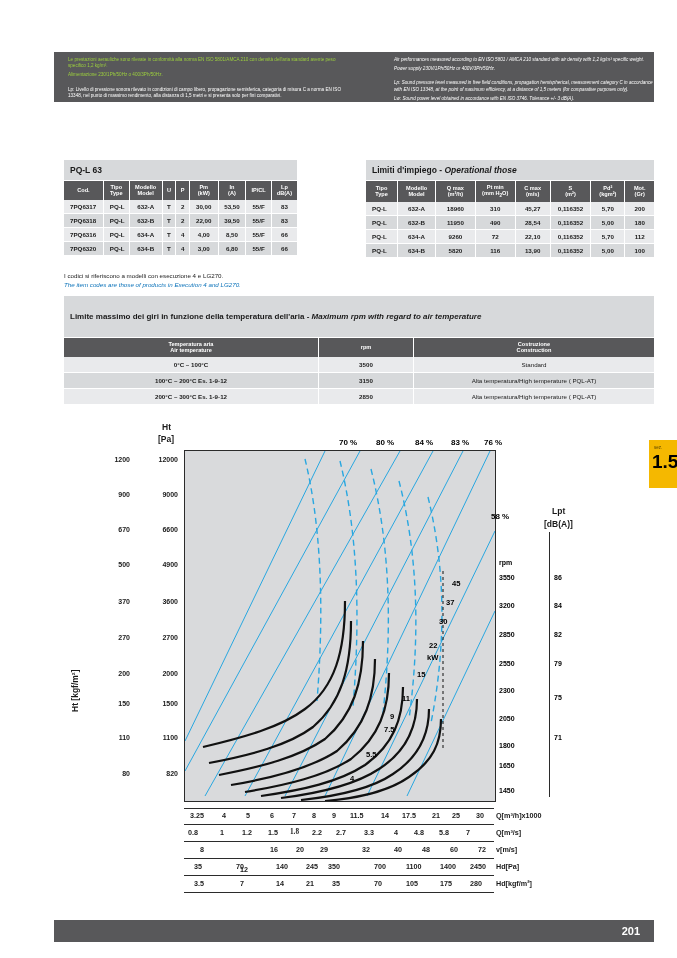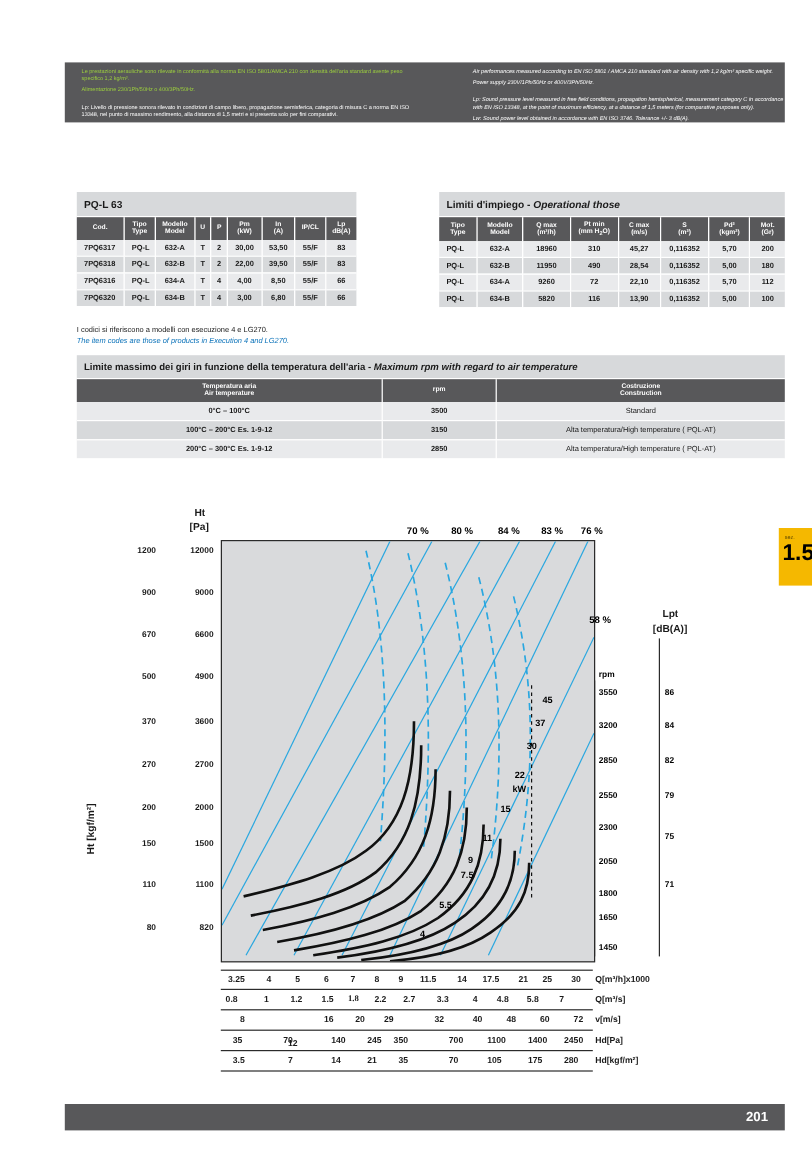--- a/index.html
+++ b/index.html
@@ -90,21 +90,21 @@
   .foot-note{
     position:absolute;left:64px;top:272px;font-size:6.2px;color:#1a1a1a;
   }
   .foot-note2{
     position:absolute;left:64px;top:281px;font-size:6.2px;color:#0b72b9;font-style:italic;
   }
 
   
   .tempTable{left:64px;top:296px;width:590px;}
   .temp-title{
-    background:#d7d9db;font-size:8px;font-weight:bold;padding:5px 6px;border-bottom:1px solid #fff;
+    background:#d7d9db;font-size:8px;font-weight:bold;padding:16px 6px;border-bottom:1px solid #fff;
   }
   .temp-title i{font-style:italic;}
 
   
   .sectab{
     position:absolute;right:0;top:440px;width:28px;height:48px;background:#f5b800;
   }
   .sectab .s1{position:absolute;left:5px;top:5px;font-size:4.5px;color:#5a4500;}
   .sectab .s2{position:absolute;left:3px;top:12px;font-size:19px;font-weight:bold;color:#000;line-height:1;}
 

